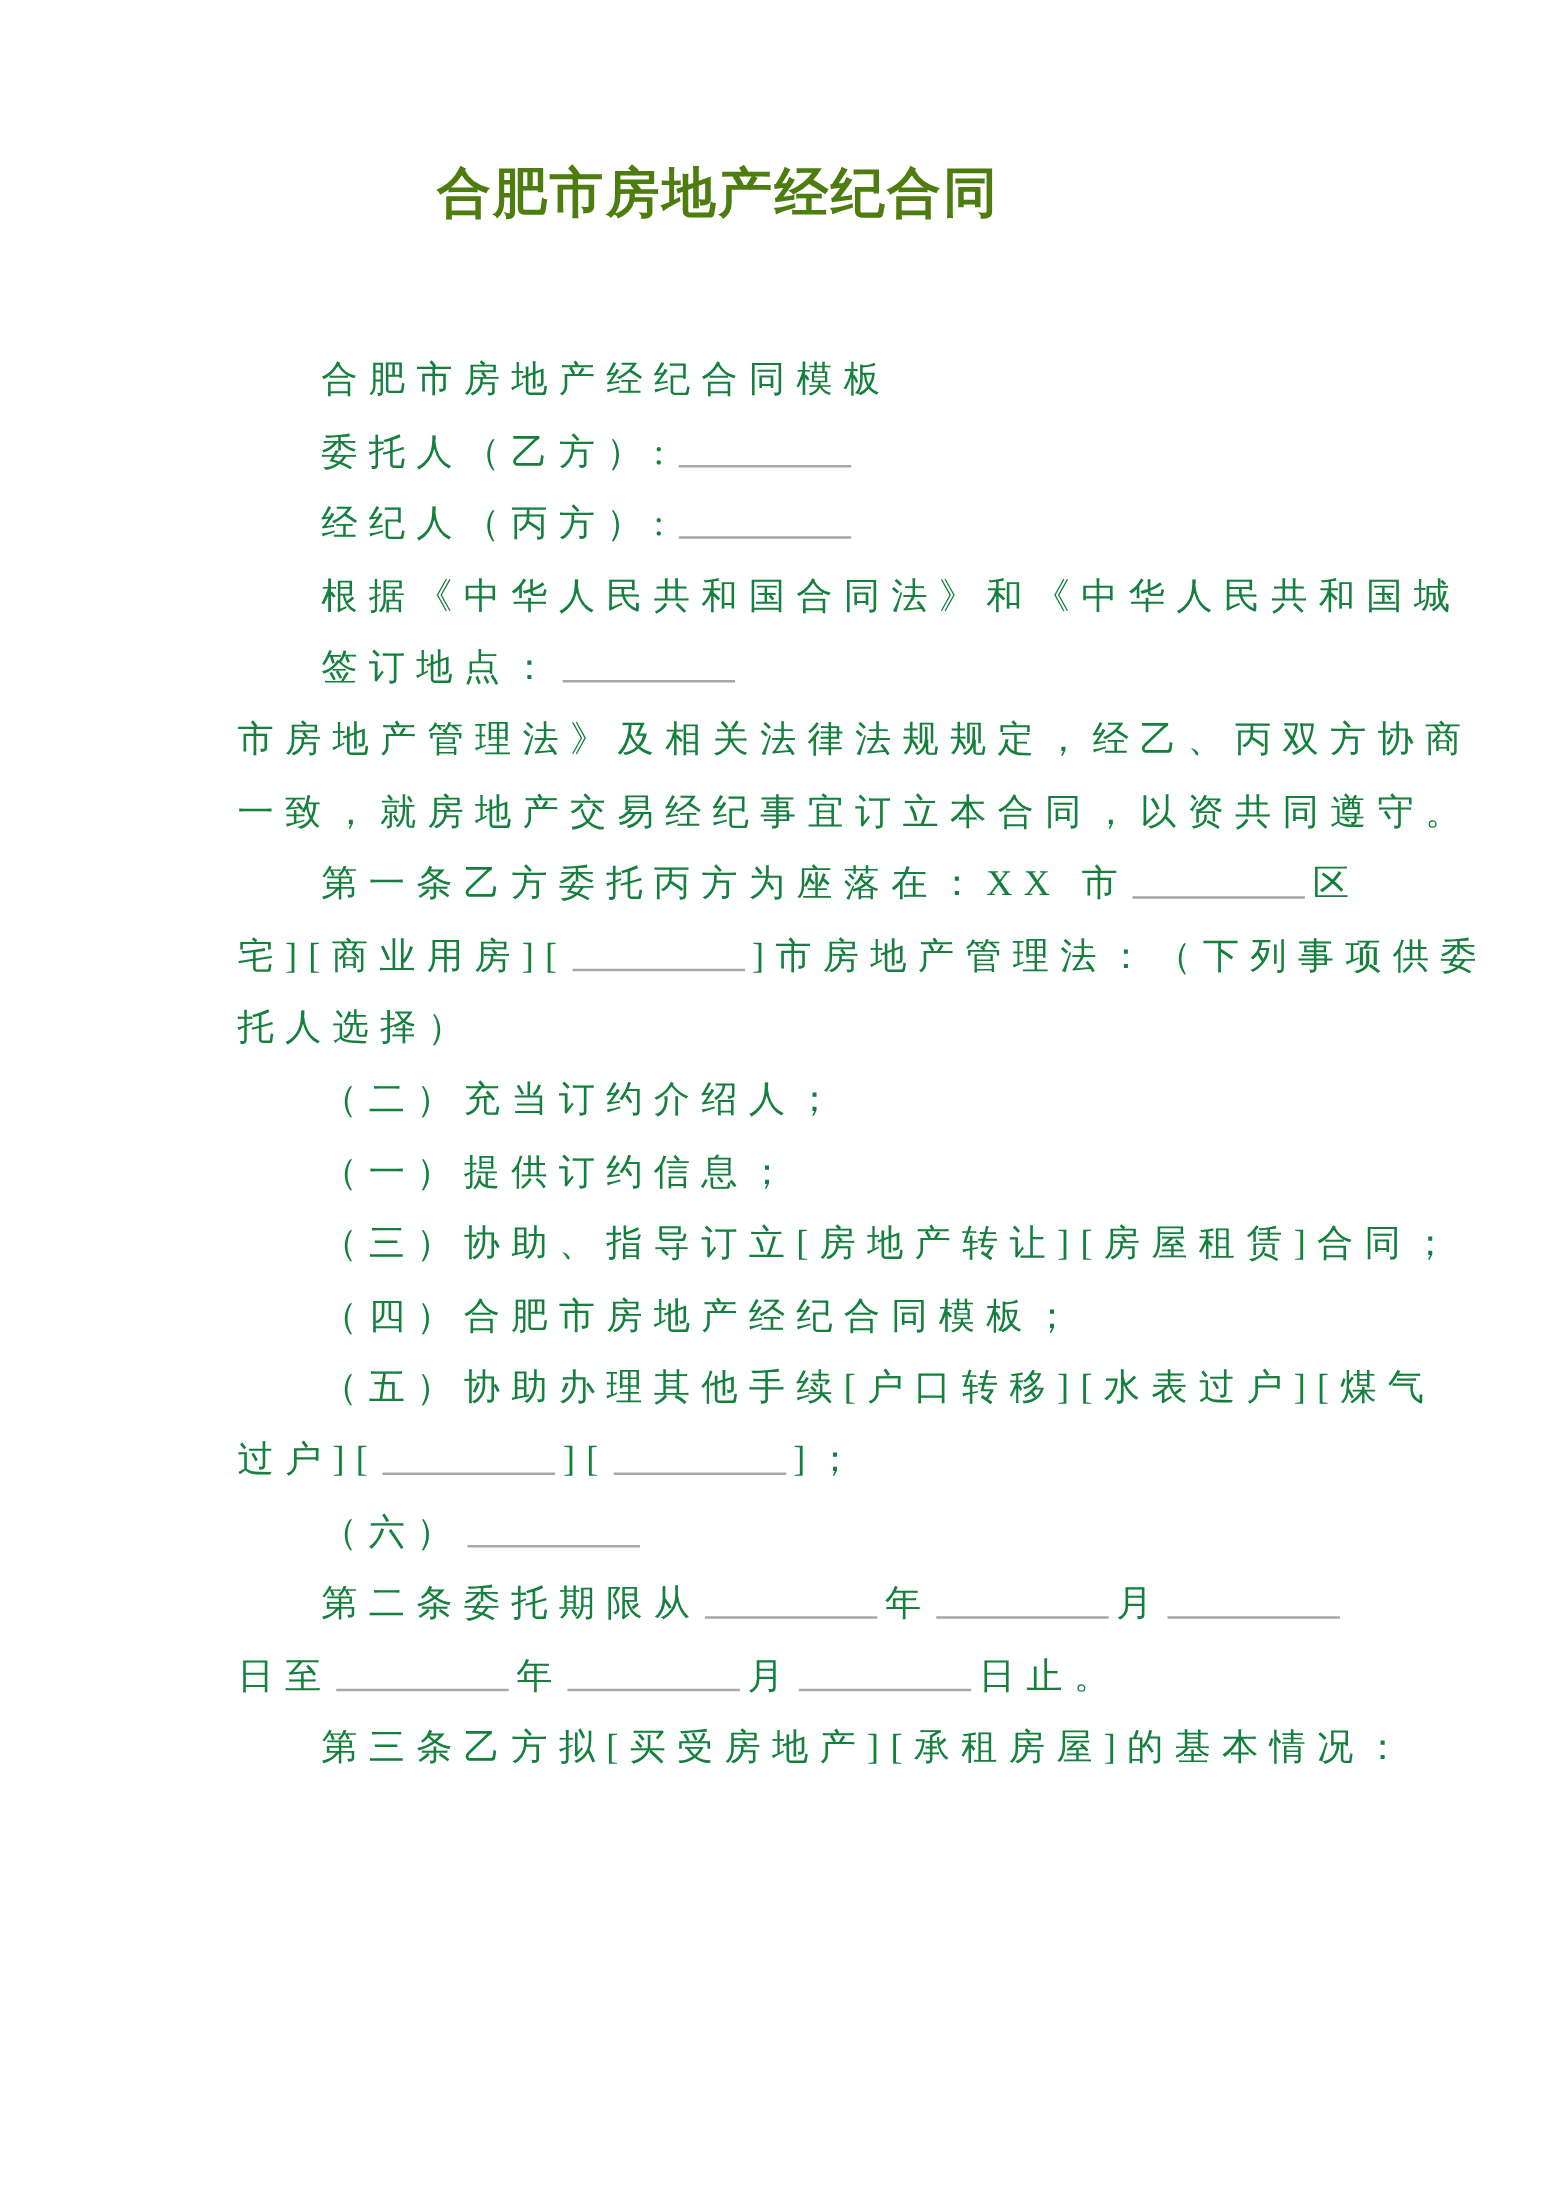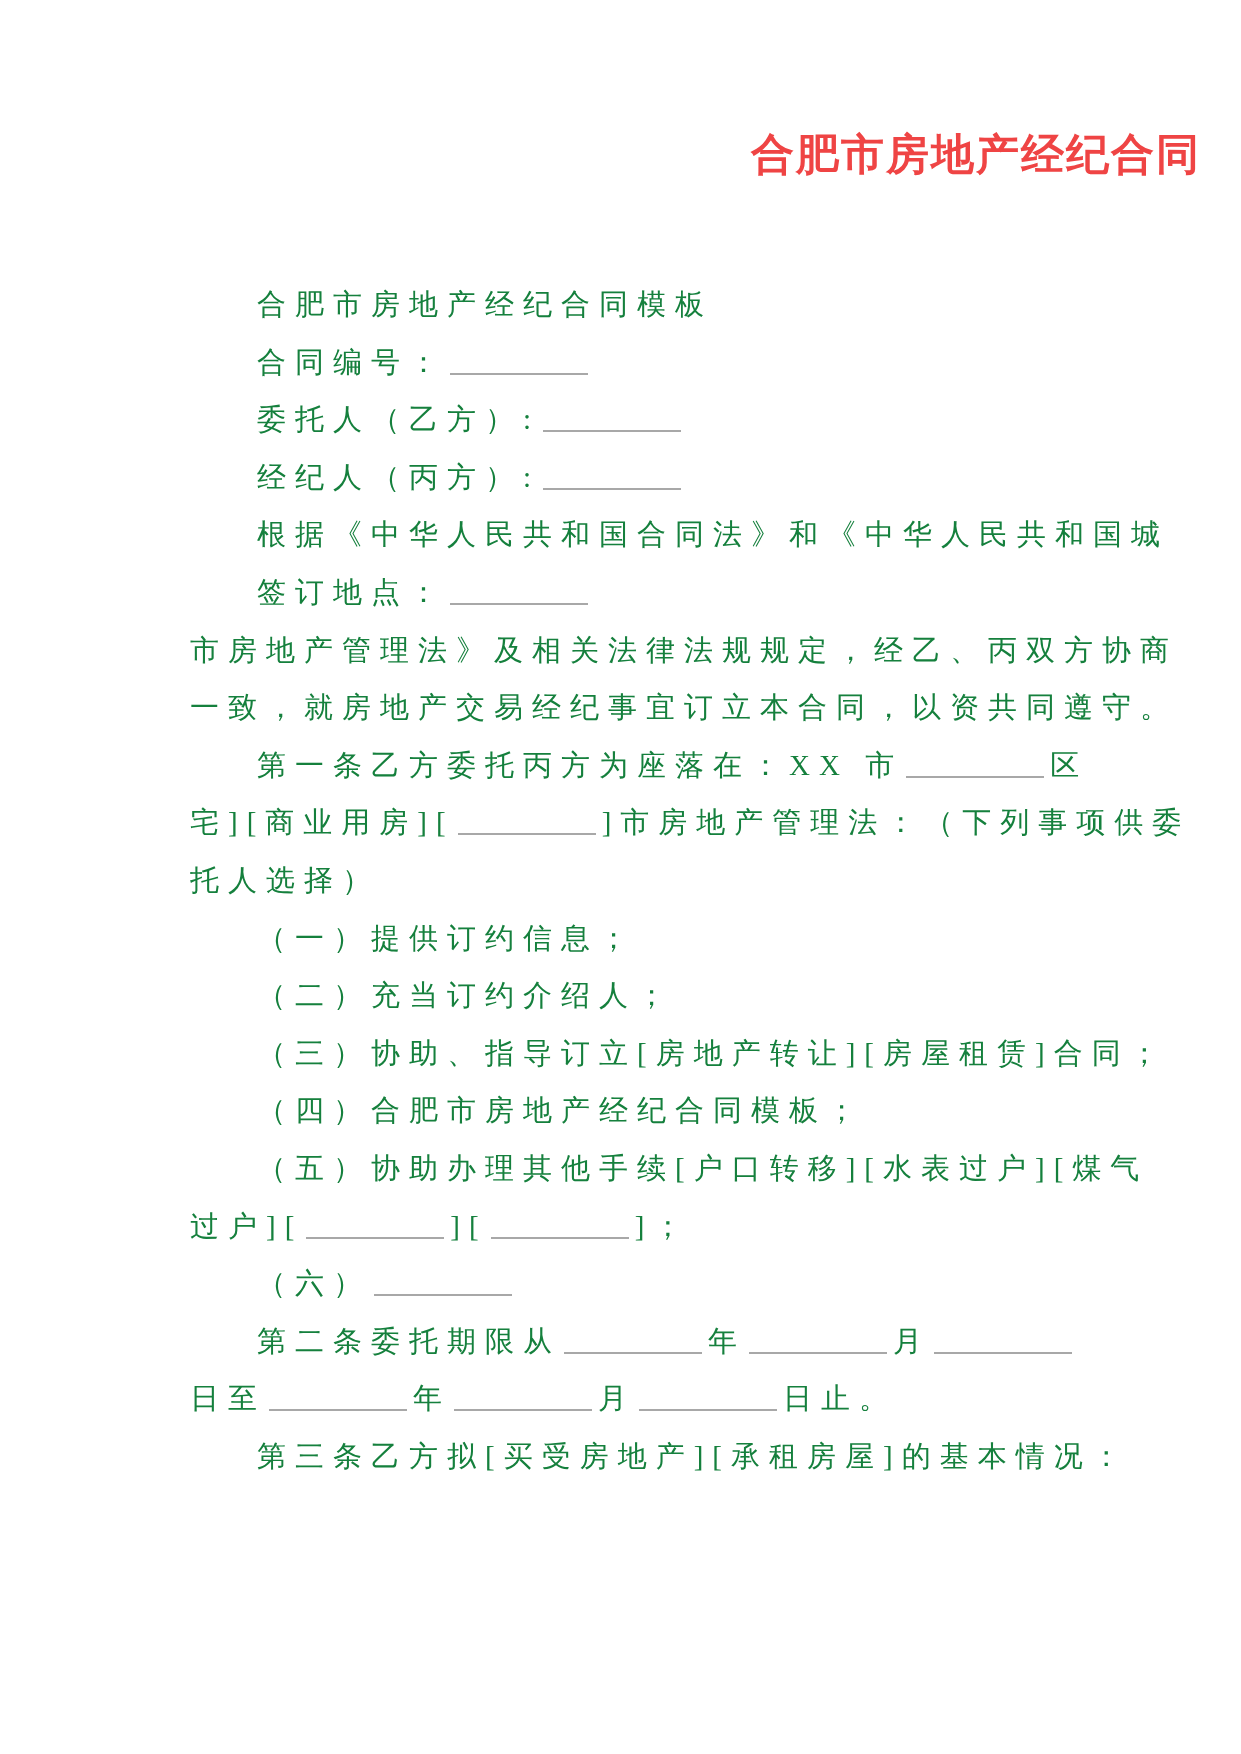--- a/index.html
+++ b/index.html
@@ -10,25 +10,25 @@
     background: #ffffff;
     overflow: hidden;
     font-family: "Liberation Serif", "DejaVu Serif", serif;
   }
   .doc-title {
     position: absolute;
     top: 126px;
     left: 0;
     width: 100%;
     box-sizing: border-box;
-    padding-right: 40px;
-    text-align: right;
+    padding-right: 92px;
+    text-align: center;
     font-size: 43px;
     font-weight: bold;
-    color: #ef4444;
+    color: #4d7c0f;
     letter-spacing: 2px;
     white-space: nowrap;
   }
   .doc-body {
     position: absolute;
     top: 276px;
     left: 190px;
     width: 900px;
     font-size: 29px;
     color: #15803d;
@@ -51,32 +51,31 @@
   }
   .seg { display: inline; }
 </style>
 </head>
 <body>
 
 <div class="page">
   <div class="doc-title">合肥市房地产经纪合同</div>
   <div class="doc-body" id="doc-body">
       <div class="line indent"><span class="seg">合肥市房地产经纪合同模板</span></div>
-      <div class="line indent"><span class="seg">合同编号：</span><span class="blank"></span></div>
       <div class="line indent"><span class="seg">委托人（乙方）:</span><span class="blank"></span></div>
       <div class="line indent"><span class="seg">经纪人（丙方）:</span><span class="blank"></span></div>
       <div class="line indent"><span class="seg">根据《中华人民共和国合同法》和《中华人民共和国城</span></div>
       <div class="line indent"><span class="seg">签订地点：</span><span class="blank"></span></div>
       <div class="line"><span class="seg">市房地产管理法》及相关法律法规规定，经乙、丙双方协商</span></div>
       <div class="line"><span class="seg">一致，就房地产交易经纪事宜订立本合同，以资共同遵守。</span></div>
       <div class="line indent"><span class="seg">第一条乙方委托丙方为座落在：XX 市</span><span class="blank"></span><span class="seg">区</span></div>
       <div class="line"><span class="seg">宅][商业用房][</span><span class="blank"></span><span class="seg">]市房地产管理法：（下列事项供委</span></div>
       <div class="line"><span class="seg">托人选择）</span></div>
+      <div class="line indent"><span class="seg">（二）充当订约介绍人；</span></div>
       <div class="line indent"><span class="seg">（一）提供订约信息；</span></div>
-      <div class="line indent"><span class="seg">（二）充当订约介绍人；</span></div>
       <div class="line indent"><span class="seg">（三）协助、指导订立[房地产转让][房屋租赁]合同；</span></div>
       <div class="line indent"><span class="seg">（四）合肥市房地产经纪合同模板；</span></div>
       <div class="line indent"><span class="seg">（五）协助办理其他手续[户口转移][水表过户][煤气</span></div>
       <div class="line"><span class="seg">过户][</span><span class="blank"></span><span class="seg">][</span><span class="blank"></span><span class="seg">]；</span></div>
       <div class="line indent"><span class="seg">（六）</span><span class="blank"></span></div>
       <div class="line indent"><span class="seg">第二条委托期限从</span><span class="blank"></span><span class="seg">年</span><span class="blank"></span><span class="seg">月</span><span class="blank"></span></div>
       <div class="line"><span class="seg">日至</span><span class="blank"></span><span class="seg">年</span><span class="blank"></span><span class="seg">月</span><span class="blank"></span><span class="seg">日止。</span></div>
       <div class="line indent"><span class="seg">第三条乙方拟[买受房地产][承租房屋]的基本情况：</span></div>
     </div>
 </div>

